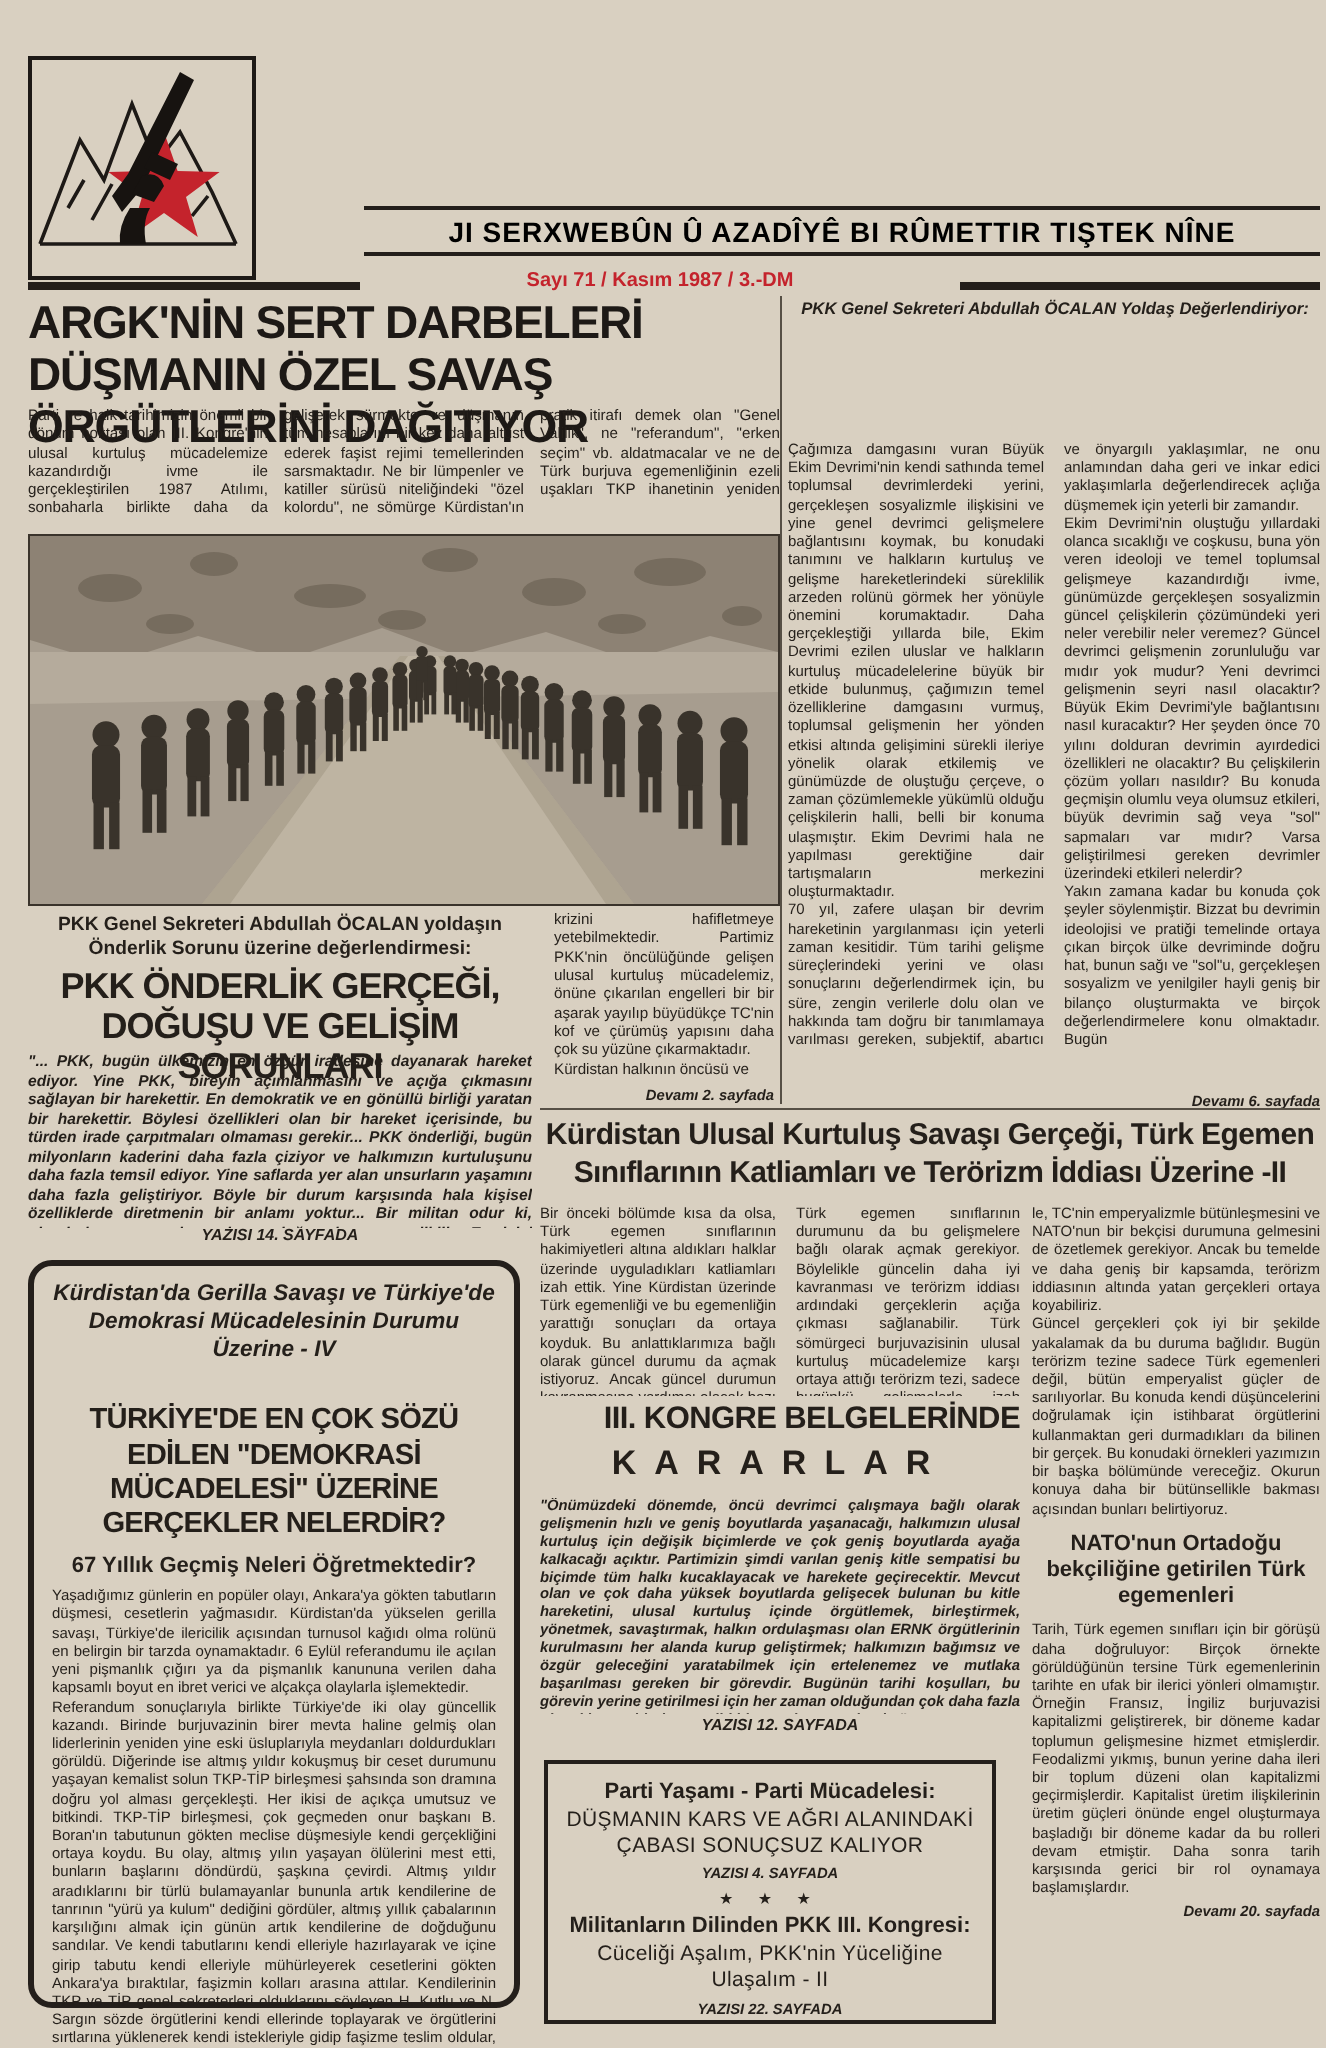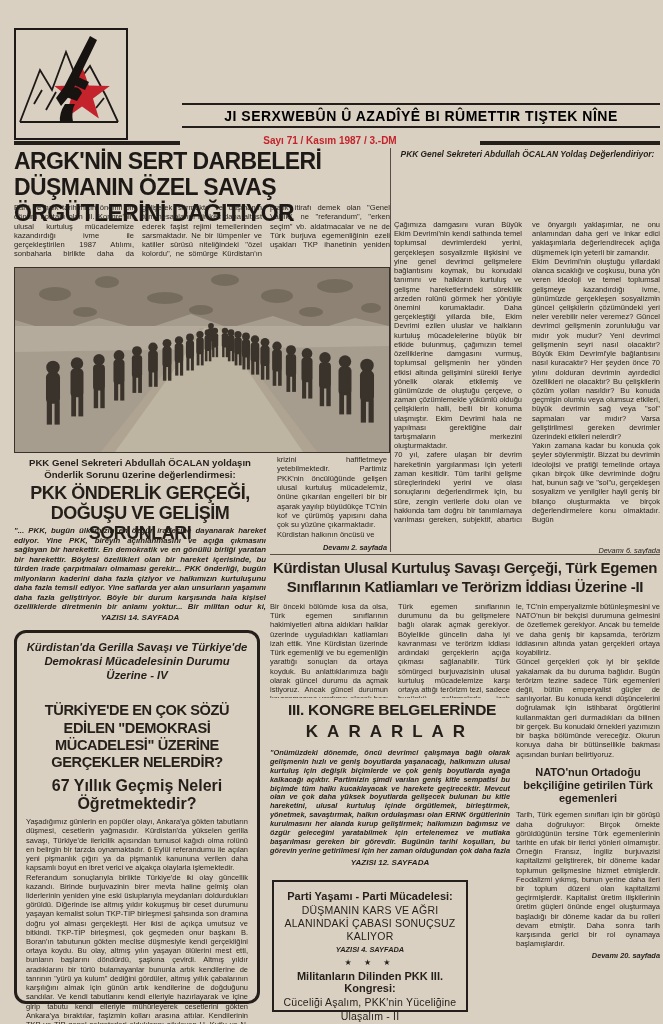--- a/index.html
+++ b/index.html
@@ -40,57 +40,57 @@
   .vrule{position:absolute;left:390px;top:148px;width:1px;height:404px;background:#564f45;}
   
   .ekim-kicker{position:absolute;left:395px;top:149px;width:265px;text-align:center;
       font-weight:bold;font-style:italic;font-size:8.4px;white-space:nowrap;}
   .ekim-headline{position:absolute;left:394px;top:162px;width:266px;text-align:center;
       font-weight:bold;font-size:15.5px;line-height:1.18;letter-spacing:-.4px;}
   .ekim-body{position:absolute;left:394px;top:220px;width:266px;height:324px;overflow:hidden;
       column-count:2;column-gap:10px;font-size:7.5px;line-height:1.23;text-align:justify;
       white-space:pre-line;}
   .ekim-note{position:absolute;left:556px;top:546px;width:104px;text-align:right;
-      font-weight:normal;font-style:italic;font-size:7.4px;}
+      font-weight:bold;font-style:italic;font-size:7.4px;}
   
   .mid-rule{position:absolute;left:270px;top:554px;width:390px;height:1px;background:#564f45;}
   .mid-headline{position:absolute;left:270px;top:559px;width:390px;text-align:center;
       font-weight:bold;font-size:15px;line-height:1.25;letter-spacing:-.3px;}
   .mid-col{position:absolute;top:602px;height:96px;overflow:hidden;font-size:7.5px;
       line-height:1.23;text-align:justify;}
   .mid-col1{left:270px;width:118px;}
   .mid-col2{left:398px;width:112px;}
   .mid-col3{position:absolute;left:516px;top:602px;width:144px;height:414px;overflow:hidden;
       font-size:7.5px;line-height:1.23;text-align:justify;}
   .mid-col3 .part{white-space:pre-line;}
   .nato-subhead{font-weight:bold;font-size:11px;line-height:1.2;text-align:center;margin:7px 4px 5px;}
   .col3-note{text-align:right;font-weight:bold;font-style:italic;font-size:7.4px;margin-top:2px;}
   
-  .kongre-title1{position:absolute;left:288px;top:701px;width:240px;text-align:left;
+  .kongre-title1{position:absolute;left:270px;top:701px;width:240px;text-align:right;
       font-weight:bold;font-size:15.5px;letter-spacing:-.3px;}
   .kongre-title2{position:absolute;left:270px;top:722px;width:240px;text-align:center;
       font-weight:bold;font-size:17px;letter-spacing:9px;}
   .kongre-body{position:absolute;left:270px;top:749px;width:240px;height:108px;overflow:hidden;
       font-weight:bold;font-style:italic;font-size:7.4px;line-height:1.2;text-align:justify;}
   .kongre-ref{position:absolute;left:270px;top:858px;width:240px;text-align:center;
       font-weight:bold;font-style:italic;font-size:8px;}
   
-  .parti-box{position:absolute;left:272px;top:880px;width:196px;height:132px;border:2px solid #241f1b;
+  .parti-box{position:absolute;left:272px;top:880px;width:226px;height:132px;border:2px solid #241f1b;
       box-sizing:border-box;padding:8px 5px 4px;text-align:center;}
   .parti-kicker{font-weight:bold;font-size:11px;}
   .parti-title{font-size:10.5px;line-height:1.25;margin-top:2px;letter-spacing:.2px;}
   .parti-ref{font-weight:bold;font-style:italic;font-size:7.4px;margin-top:2px;}
   .parti-stars{font-size:8px;letter-spacing:5px;margin:4px 0 3px;}
   
   .demo-box{position:absolute;left:14px;top:630px;width:246px;height:374px;box-sizing:border-box;
       border:3px solid #241f1b;border-radius:12px;padding:7px 9px 5px;background:#d9d0c1;}
   .demo-kicker{font-weight:bold;font-style:italic;font-size:11.3px;line-height:1.25;text-align:center;}
   .demo-headline{font-weight:bold;font-size:14.6px;line-height:1.18;text-align:center;
       letter-spacing:-.4px;margin-top:20px;}
-  .demo-subhead{font-weight:bold;font-size:16px;text-align:center;margin:6px 0 4px;}
+  .demo-subhead{font-weight:bold;font-size:11px;text-align:center;margin:6px 0 4px;}
   .demo-body{font-size:7.5px;line-height:1.23;text-align:justify;height:236px;overflow:hidden;
       white-space:pre-line;}
   .demo-note{text-align:right;font-weight:bold;font-style:italic;font-size:7.4px;margin-top:1px;}
 </style>
 </head>
 <body>
 
 <div class="page">
 
   <div class="logo-box">

